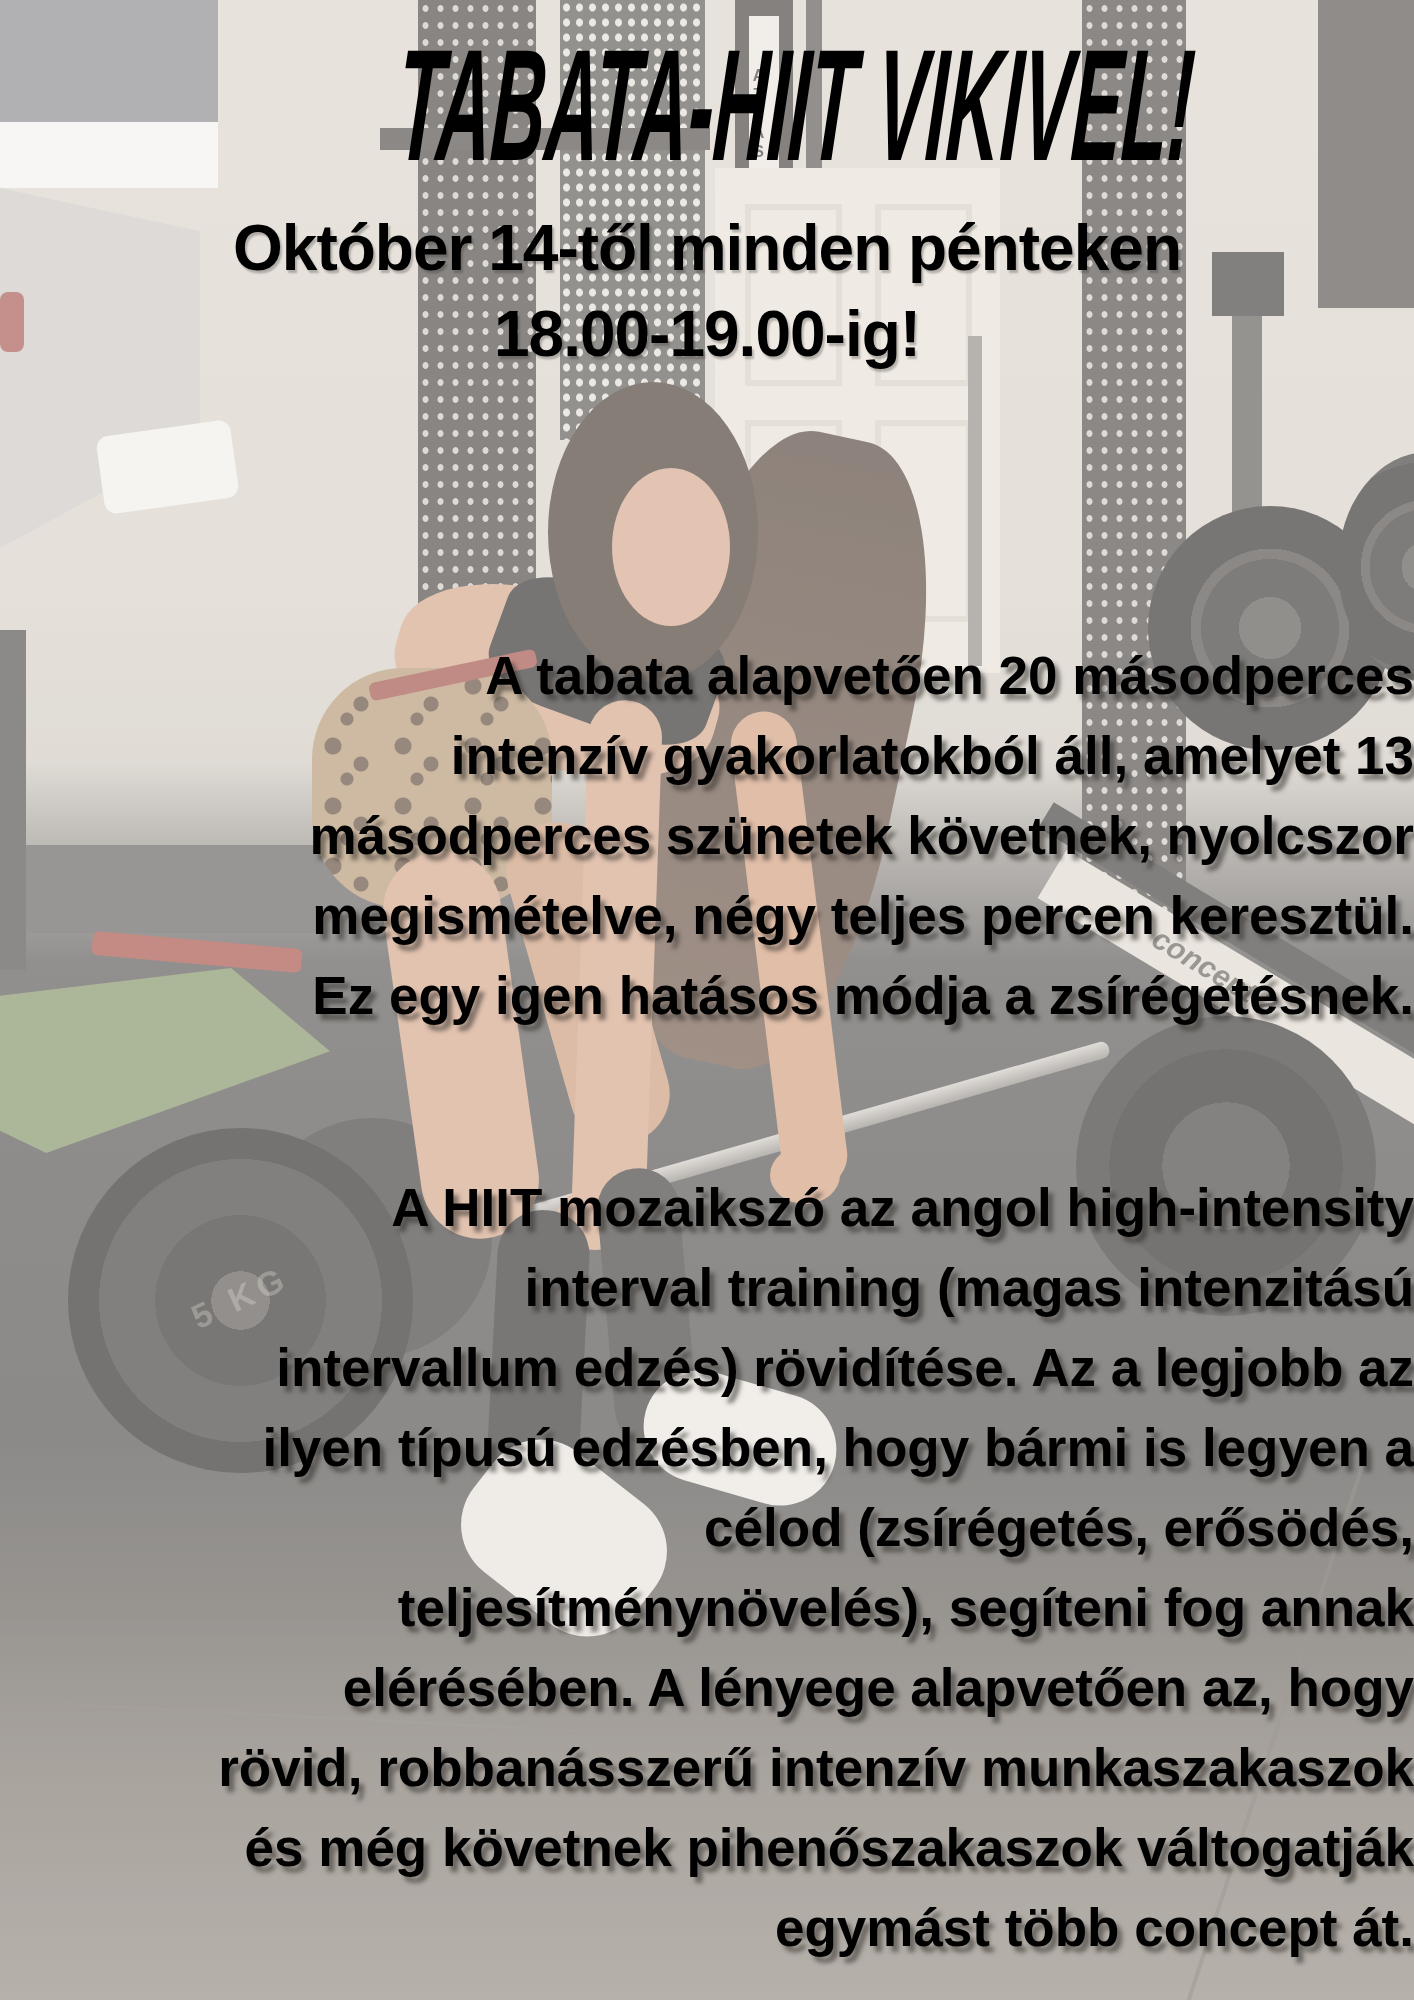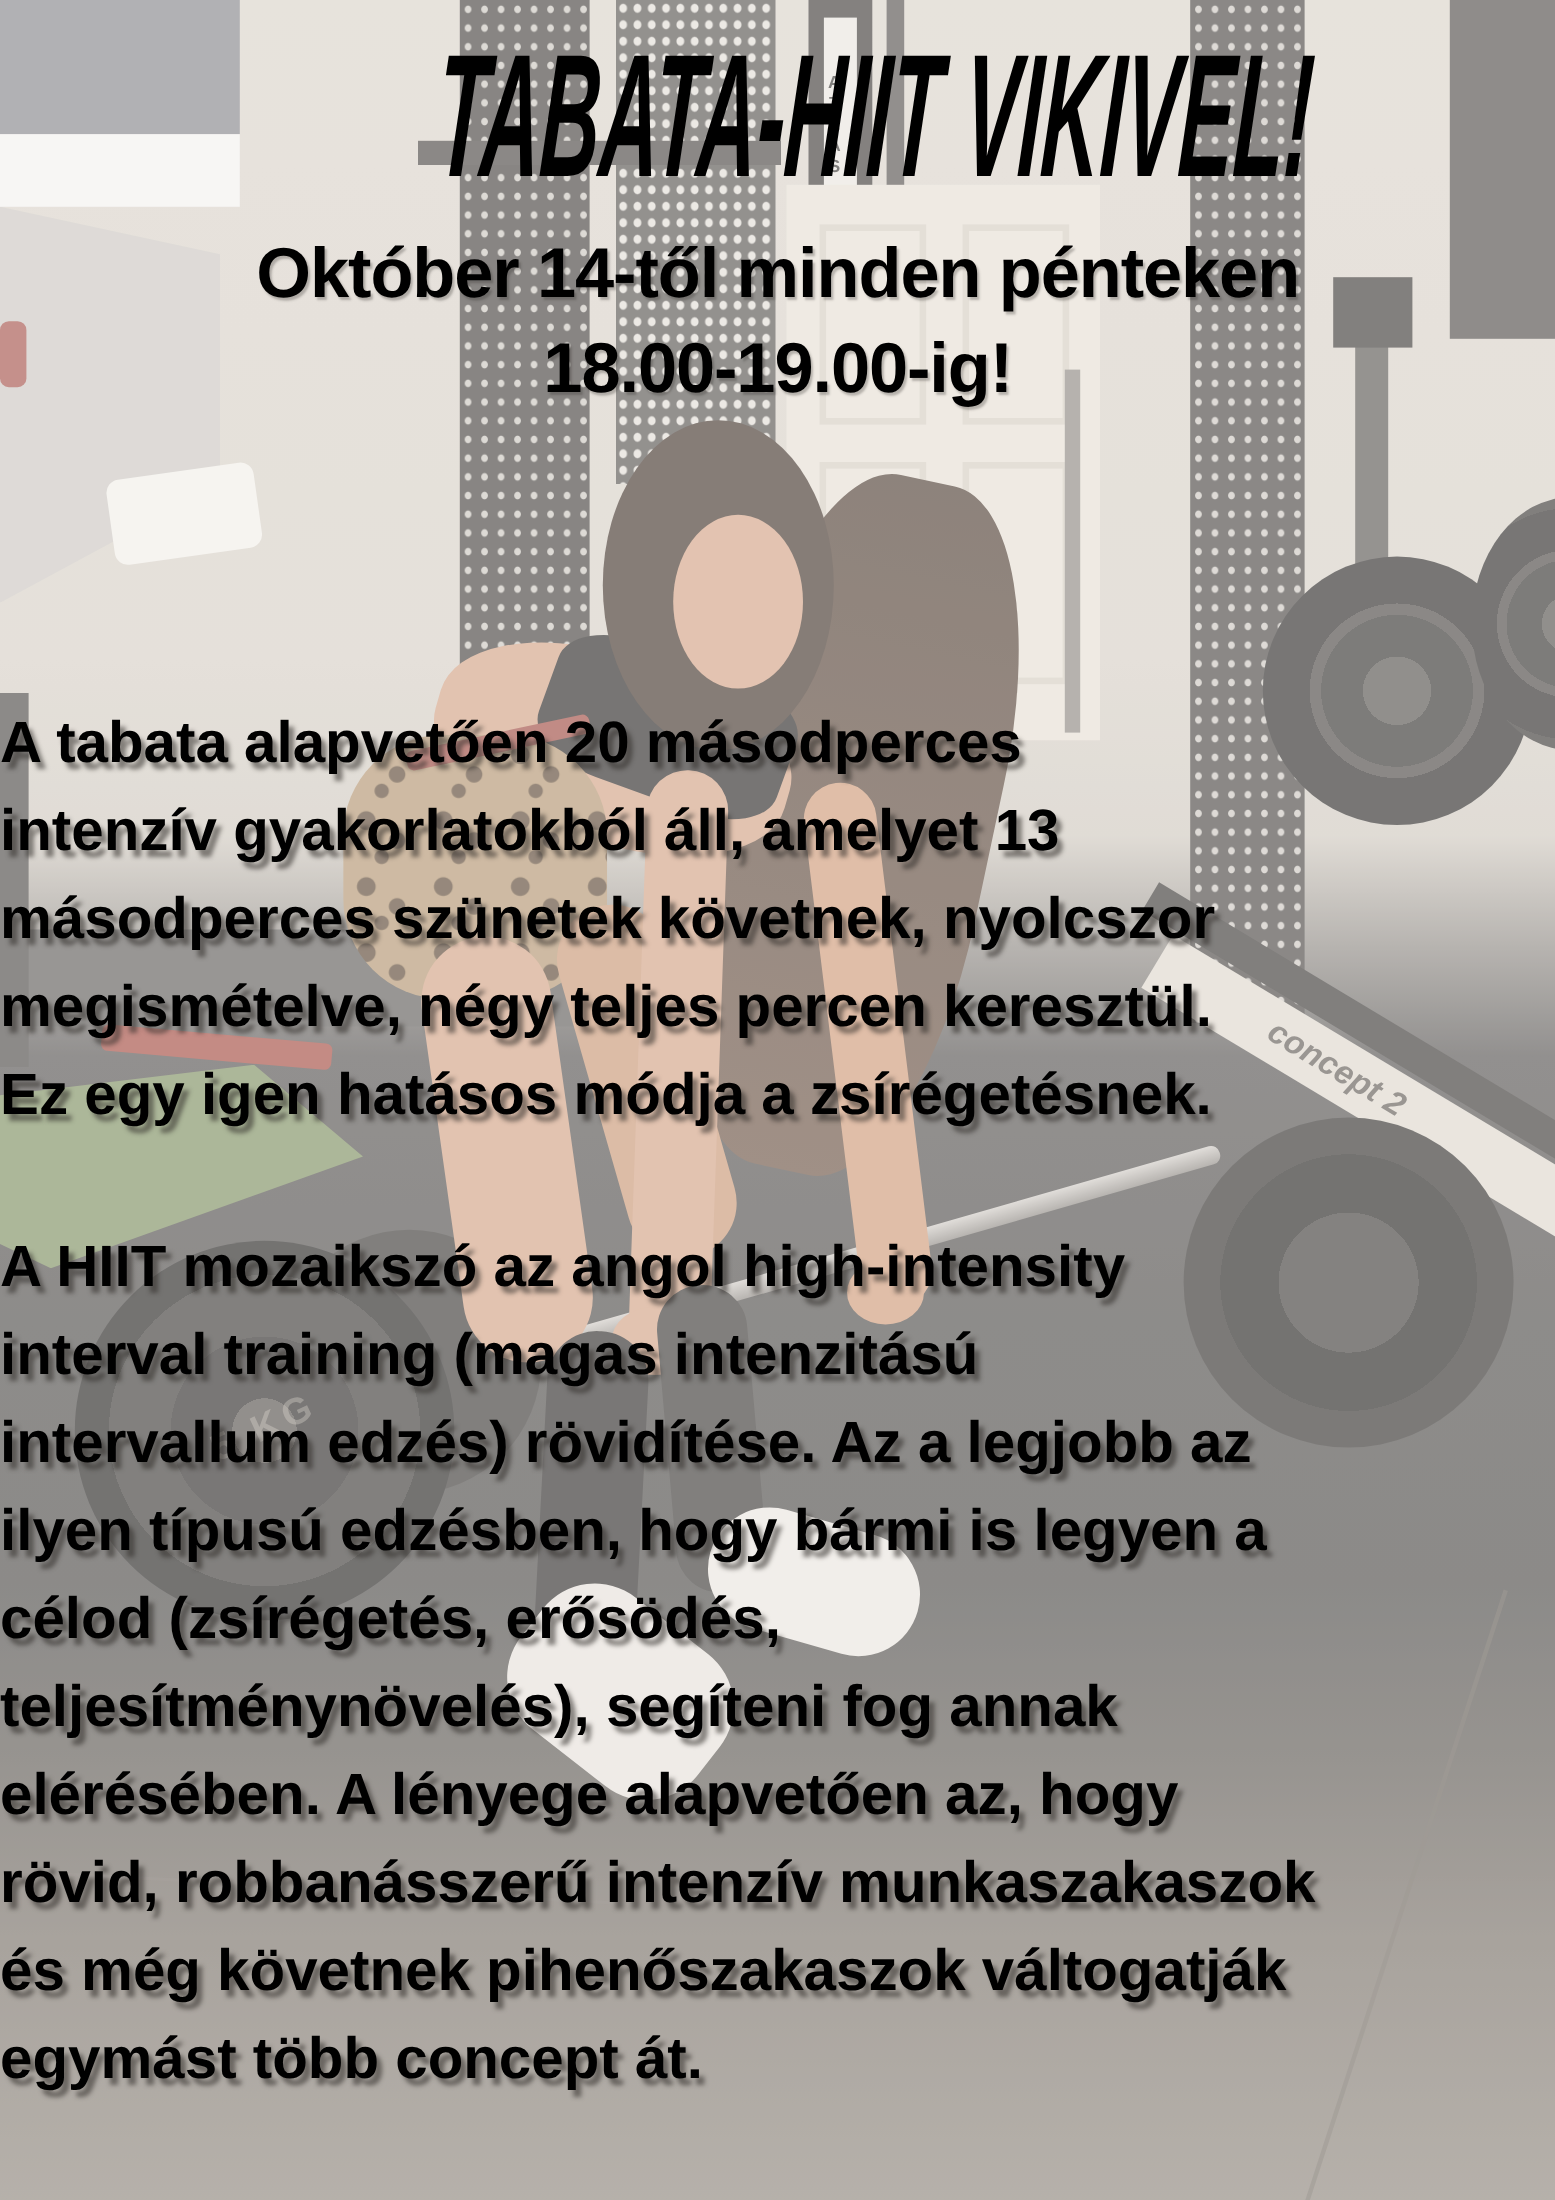--- a/index.html
+++ b/index.html
@@ -126,24 +126,24 @@
     border-radius:60px;transform:rotate(38deg);}
   
   .wash{inset:0;background:rgba(255,255,255,0.36);}
   
   .content{position:absolute;inset:0;color:#000;}
   .title{left:0;right:0;top:30px;margin:0;text-align:center;font-size:150px;
     line-height:150px;font-weight:bold;font-style:italic;white-space:nowrap;}
   .title span{display:inline-block;transform:scale(0.5,1.06) skewX(-7deg);}
   .subtitle{left:0;right:0;top:205px;text-align:center;font-size:64px;font-weight:bold;
     line-height:86px;letter-spacing:-1px;text-shadow:2px 3px 2px rgba(50,45,42,.3);}
-  .para{left:0;right:0;text-align:left;font-size:53px;font-weight:bold;line-height:80px;
+  .para{left:0;right:0;text-align:right;font-size:53px;font-weight:bold;line-height:80px;
     text-shadow:5px 6px 4px rgba(50,45,42,.55);}
   .p1{top:636px;}
-  .p2{top:1112px;}
+  .p2{top:1168px;}
 </style>
 </head>
 <body>
 
 <div class="poster">
 
   <div class="bg">
     <div class="abs bg-base"></div>
     <div class="abs window-frame"></div>
     <div class="abs window-light"></div>

